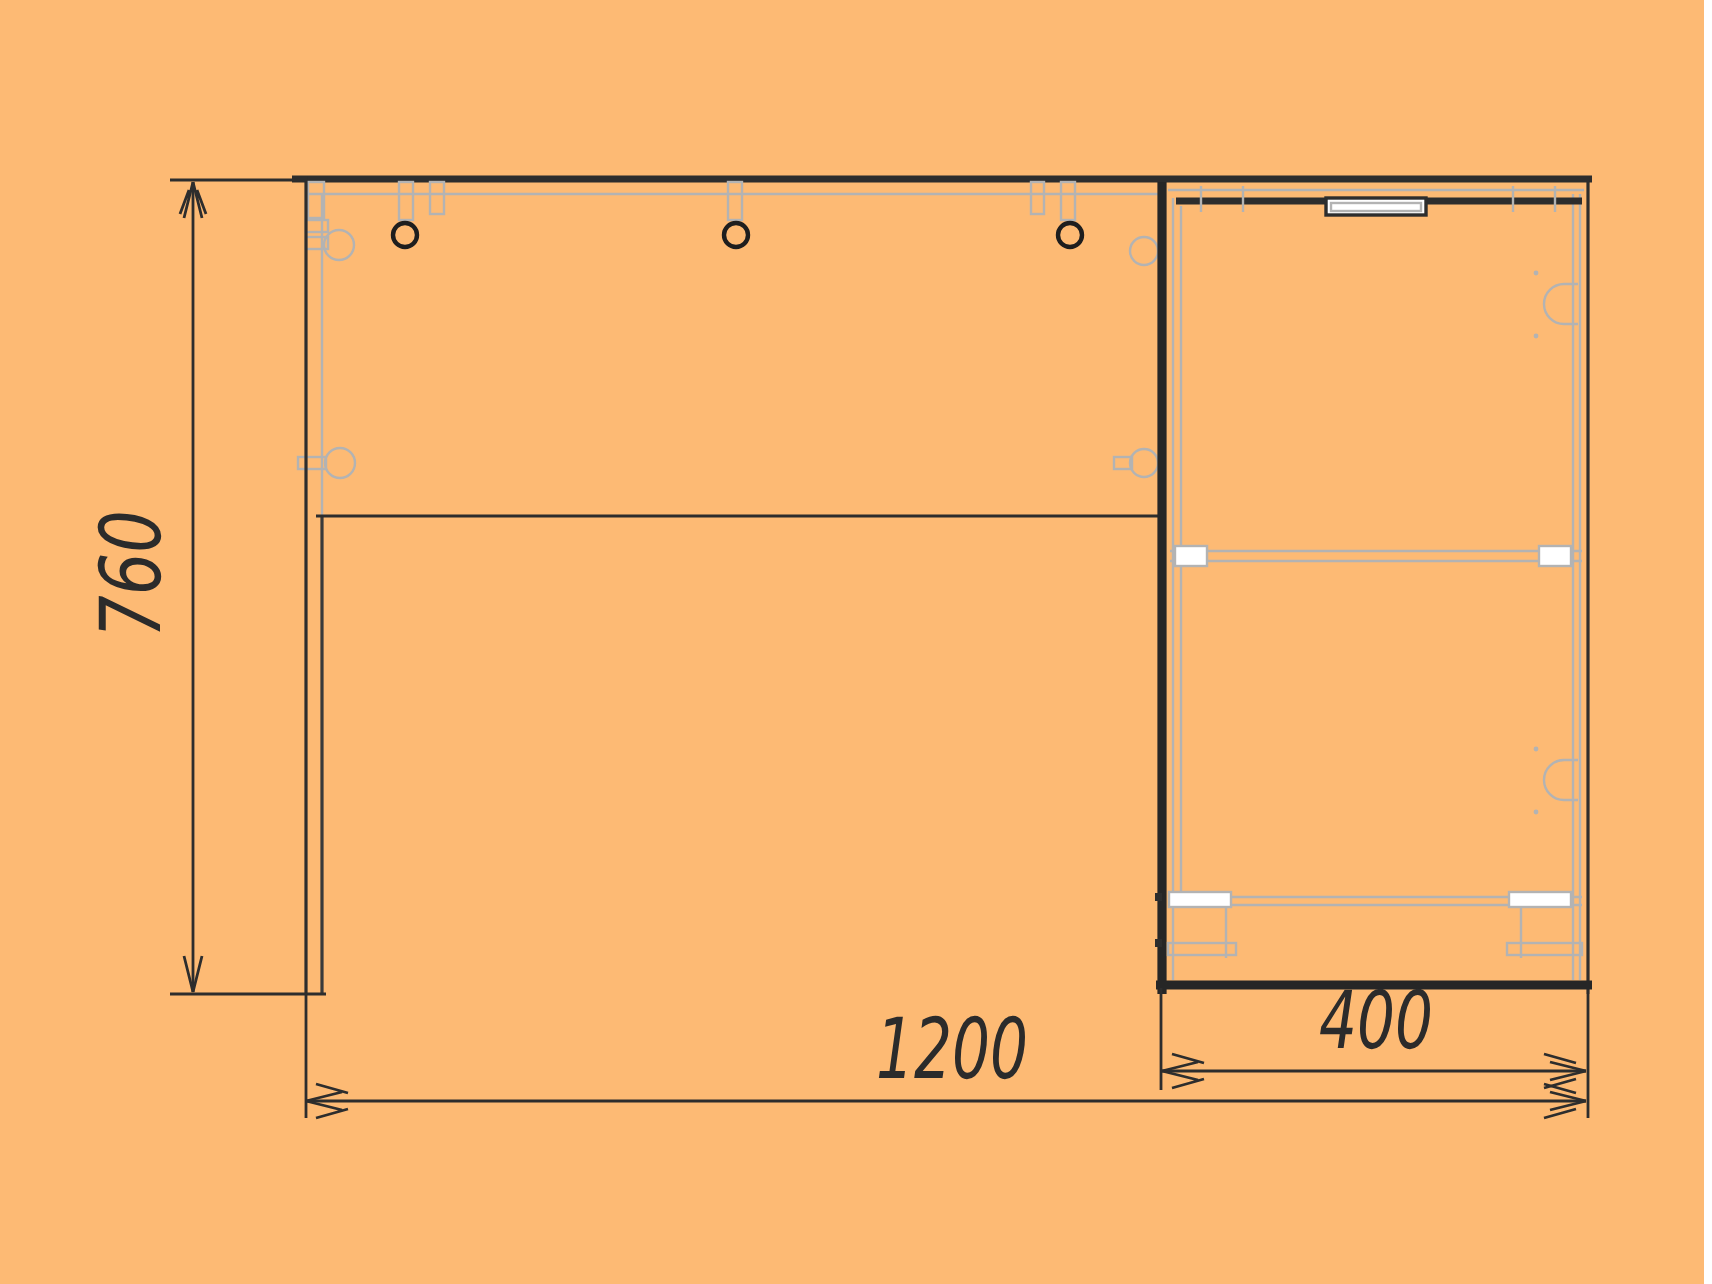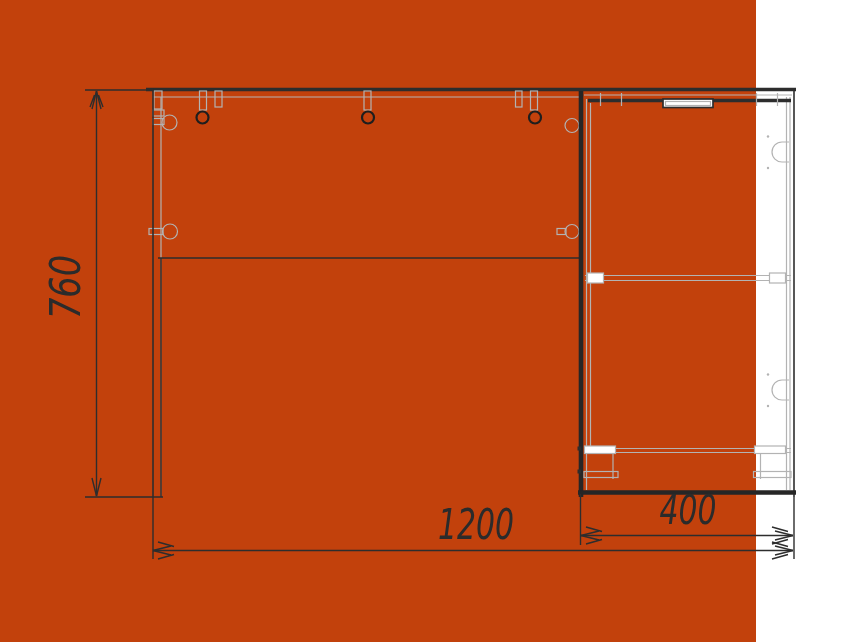--- a/index.html
+++ b/index.html
@@ -6,23 +6,23 @@
     margin: 0;
     padding: 0;
     background: #ffffff;
     width: 856px;
     height: 642px;
     overflow: hidden;
     font-family: "DejaVu Sans", sans-serif;
   }
   .stage {
     position: relative;
-    width: 756px;
+    width: 852px;
     height: 642px;
-    background: #c2410c;
+    background: #fdba74;
   }
   svg { display: block; }
   .ln-d  { stroke: #2d2d2d; fill: none; stroke-width: 1.6; }
   .ln-t  { stroke: #2d2d2d; fill: none; stroke-width: 3.6; }
   .ln-b  { stroke: #262626; fill: none; stroke-width: 4.6; }
   .ln-m  { stroke: #3a3a3a; fill: none; stroke-width: 1.6; }
   .ln-g  { stroke: #b3b3b3; fill: none; stroke-width: 1.2; }
   .ln-gw { stroke: #b3b3b3; fill: #ffffff; stroke-width: 1.2; }
   .dim   { stroke: #2d2d2d; fill: none; stroke-width: 1.4; }
   .dimtxt {

